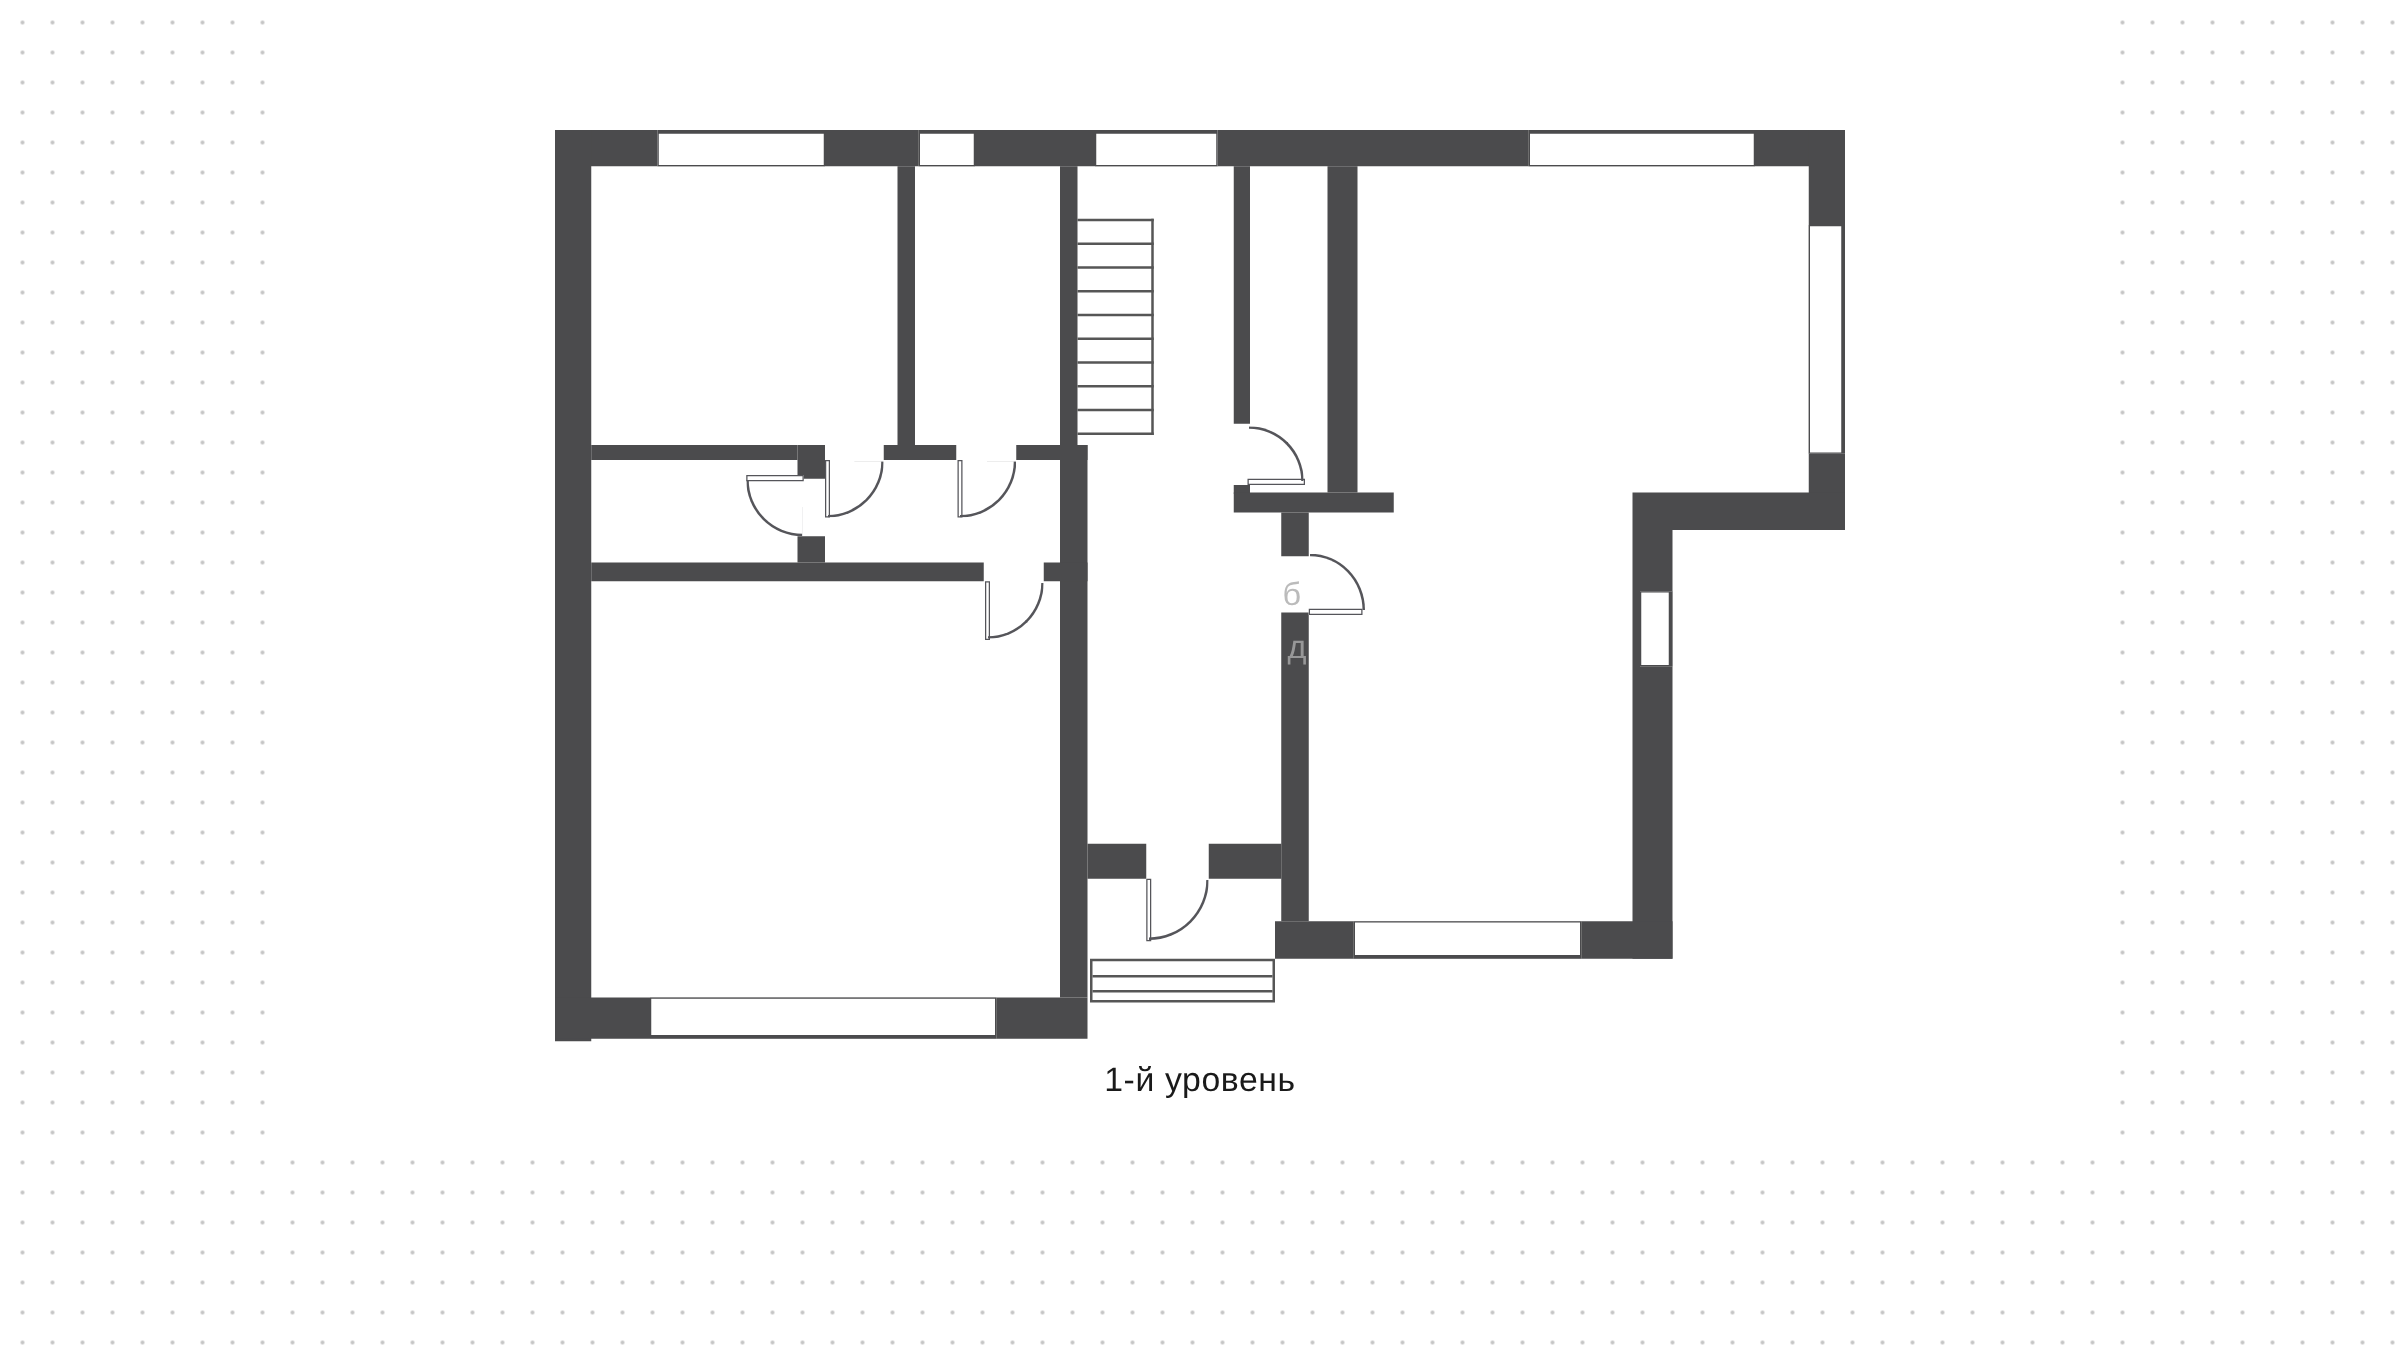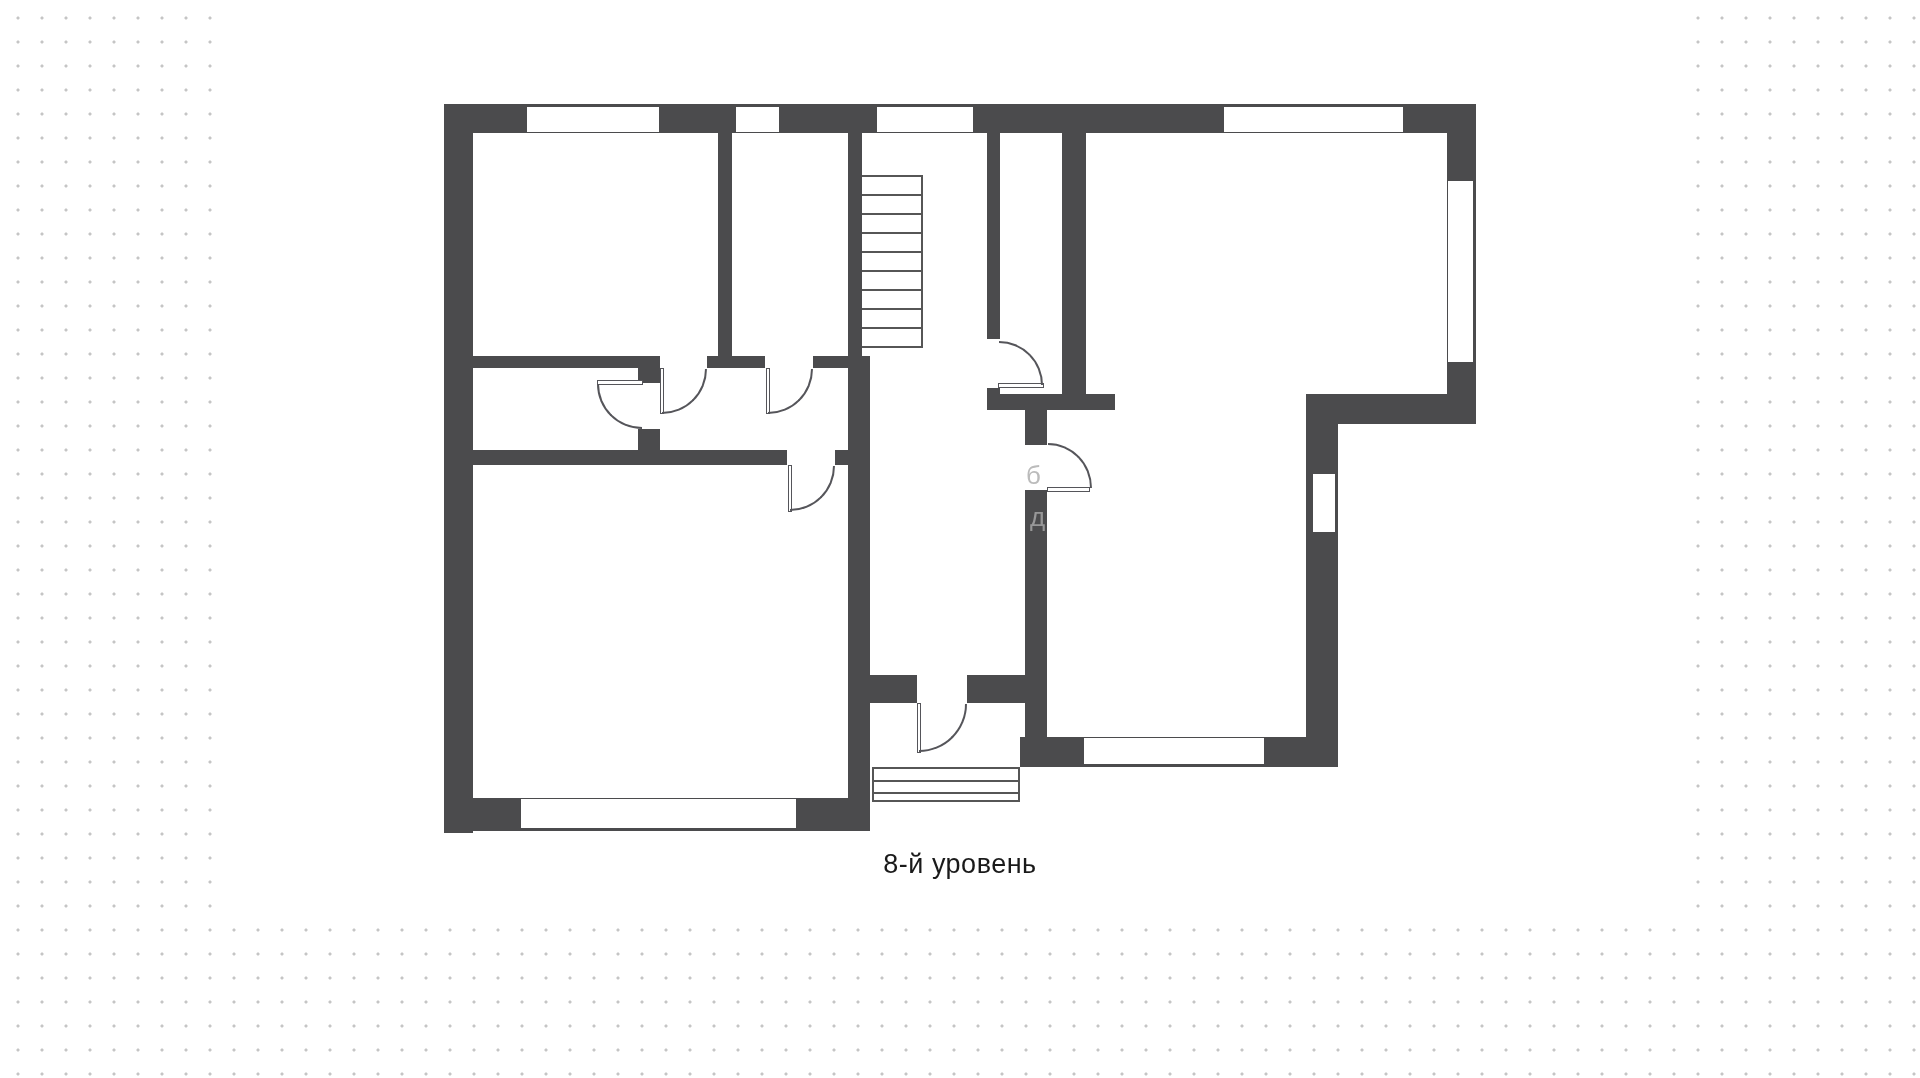--- a/index.html
+++ b/index.html
@@ -95,13 +95,13 @@
     <div class="tread" style="left: 862px; top: 346px; width: 61px;"></div>
     <div class="stringer" style="left: 921px; top: 175px; height: 173px;"></div>
     <div class="steps" style="left: 872px; top: 767px; width: 148px; height: 35px;">
       <div class="stepline" style="top: 11px;"></div>
       <div class="stepline" style="top: 23px;"></div>
     </div>
     <div class="wm" style="left: 1026px; top: 462px;">б</div>
     <div class="wm" style="left: 1030px; top: 504px;">д</div>
   </div>
 
-<div class="caption">8-й уровень</div>
+<div class="caption">1-й уровень</div>
 
 </body></html>

